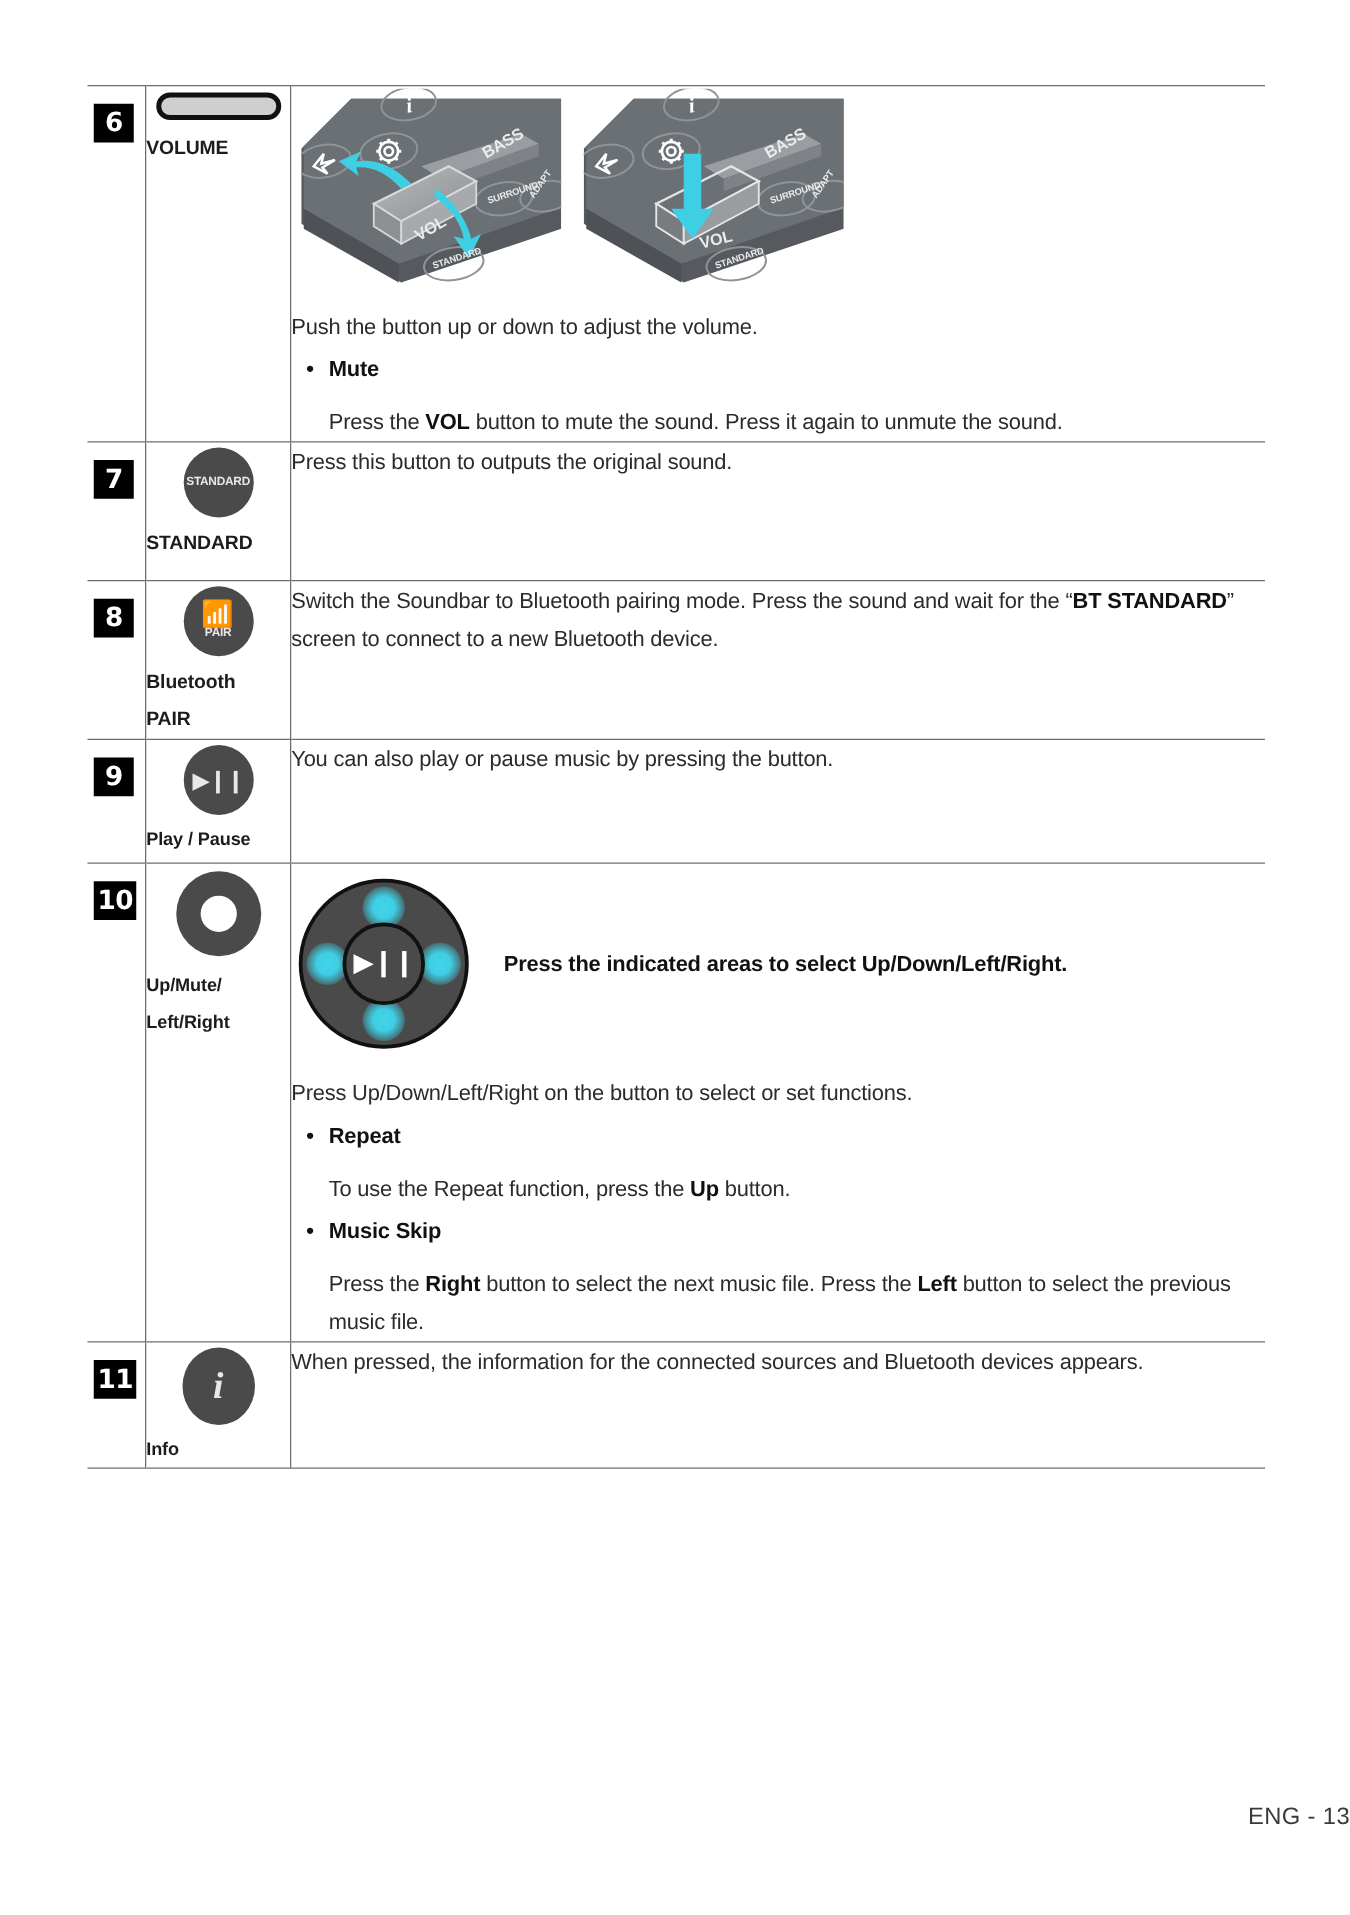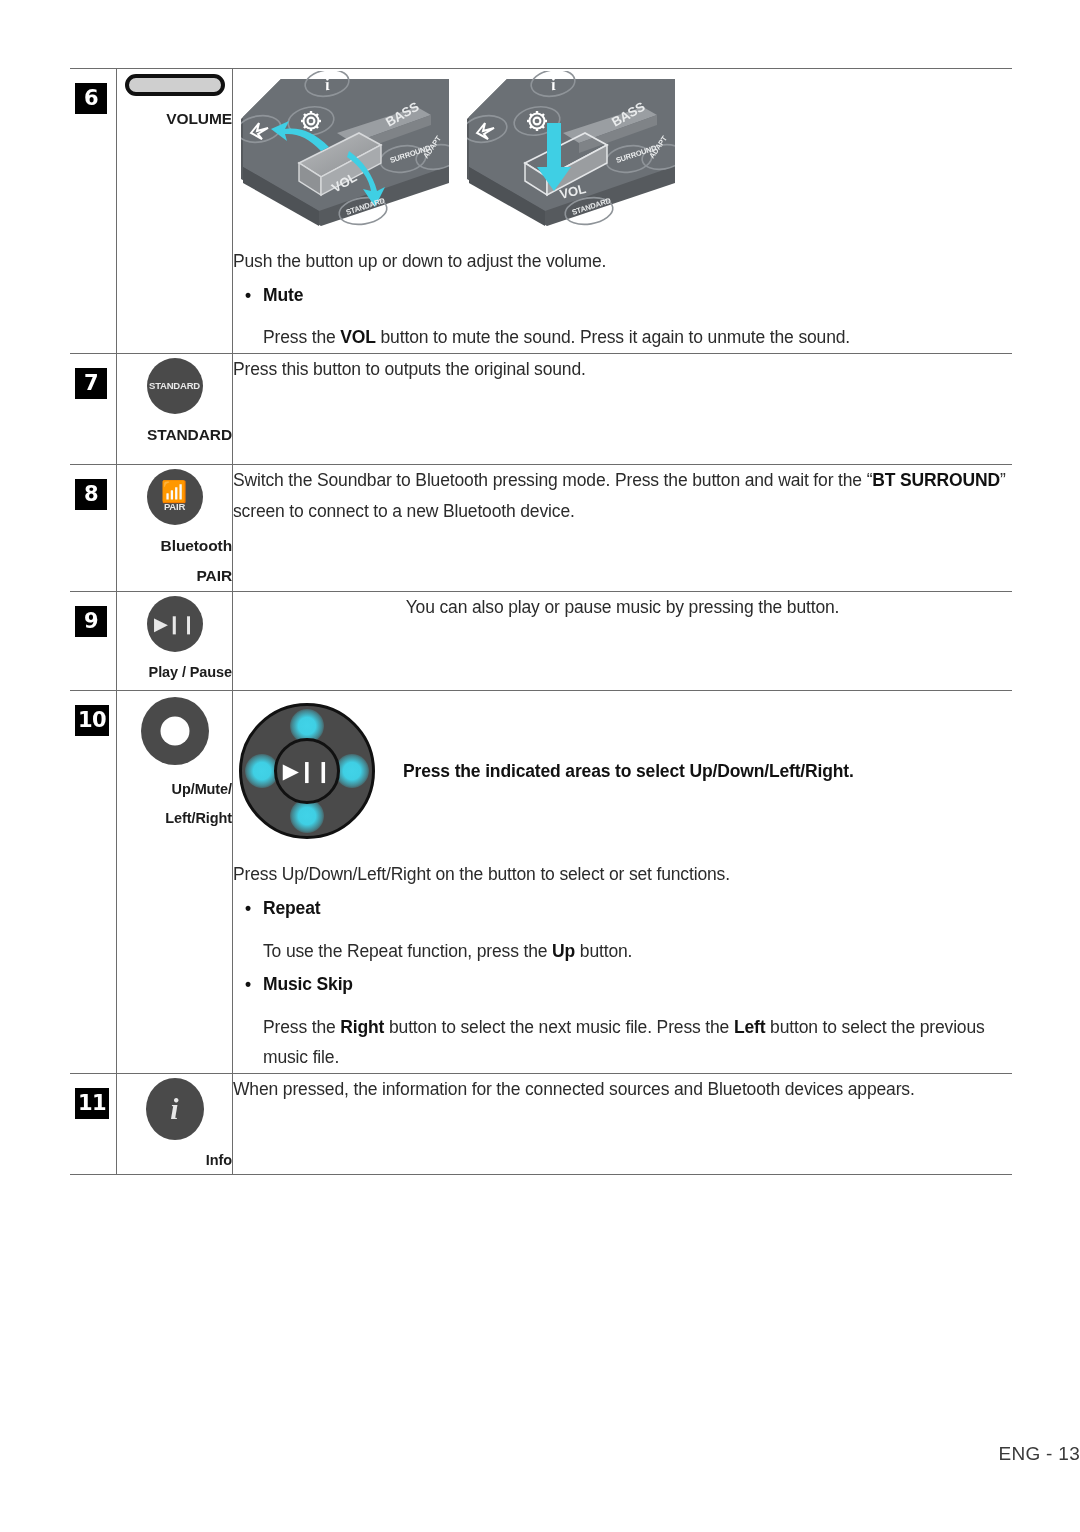--- a/index.html
+++ b/index.html
@@ -50,21 +50,21 @@
     line-height: 26px;
     text-align: center;
     min-width: 26px;
     padding: 2px 3px 3px 3px;
     margin: 14px 0 0 5px;
     letter-spacing: -0.5px;
   }
 
   
   .iconcell {
-    text-align: right;
+    text-align: left;
     padding: 16px 4px 14px 4px;
   }
   .iconlabel {
     font-size: 15.5px;
     font-weight: bold;
     line-height: 1.95;
     color: #1c1c1c;
     letter-spacing: -0.1px;
   }
   .iconlabel.small { font-size: 14.5px; }
@@ -386,35 +386,35 @@
       </td>
       <td class="col-icon iconcell">
         <div class="rbtn">
           <span class="bt-glyph">📶</span>
           <span class="txt">PAIR</span>
         </div>
         <div class="iconlabel">Bluetooth</div>
         <div class="iconlabel">PAIR</div>
       </td>
       <td class="col-desc desc" style="height:120px;">
-        <p><span>Switch the Soundbar to Bluetooth pressing mode. Press the button and wait for the “</span><span class="b">BT SURROUND</span><span>” screen to connect to a new Bluetooth device.</span></p>
+        <p><span>Switch the Soundbar to Bluetooth pairing mode. Press the sound and wait for the “</span><span class="b">BT STANDARD</span><span>” screen to connect to a new Bluetooth device.</span></p>
       </td>
     </tr>
 
     <tr>
       <td class="col-num">
         <span class="numbadge">9</span>
       </td>
       <td class="col-icon iconcell">
         <div class="rbtn">
           <span class="pp-glyph">▶❙❙</span>
         </div>
         <div class="iconlabel small">Play / Pause</div>
       </td>
-      <td class="col-desc desc" style="height:98px;text-align:center;">
+      <td class="col-desc desc" style="height:98px;">
         <p>You can also play or pause music by pressing the button.</p>
       </td>
     </tr>
 
     <tr>
       <td class="col-num">
         <span class="numbadge">10</span>
       </td>
       <td class="col-icon iconcell">
         <div class="donut"></div>

